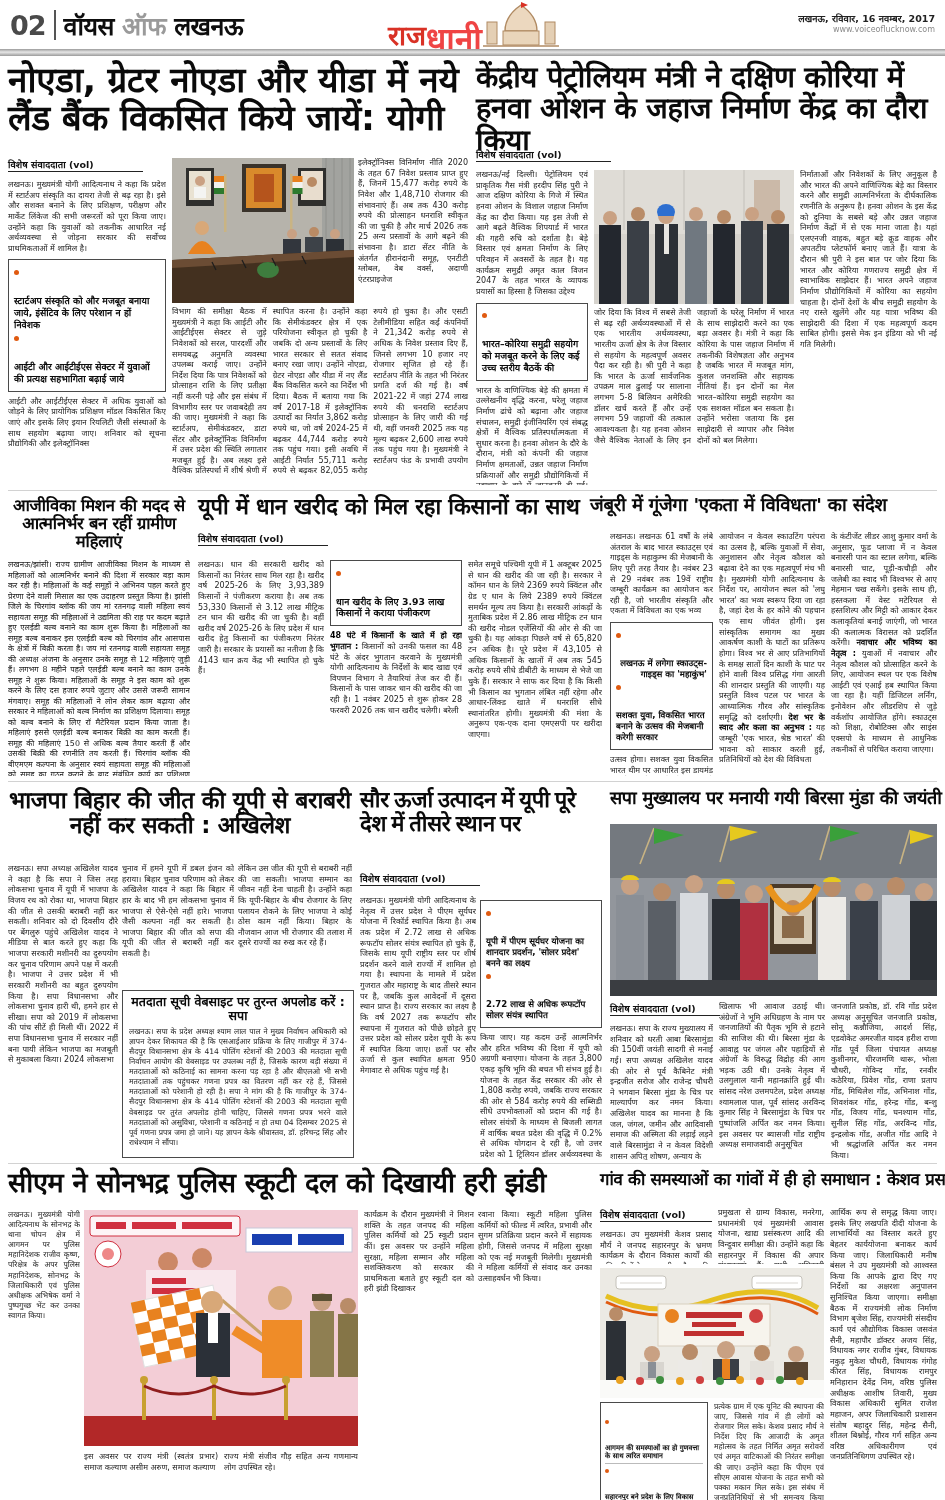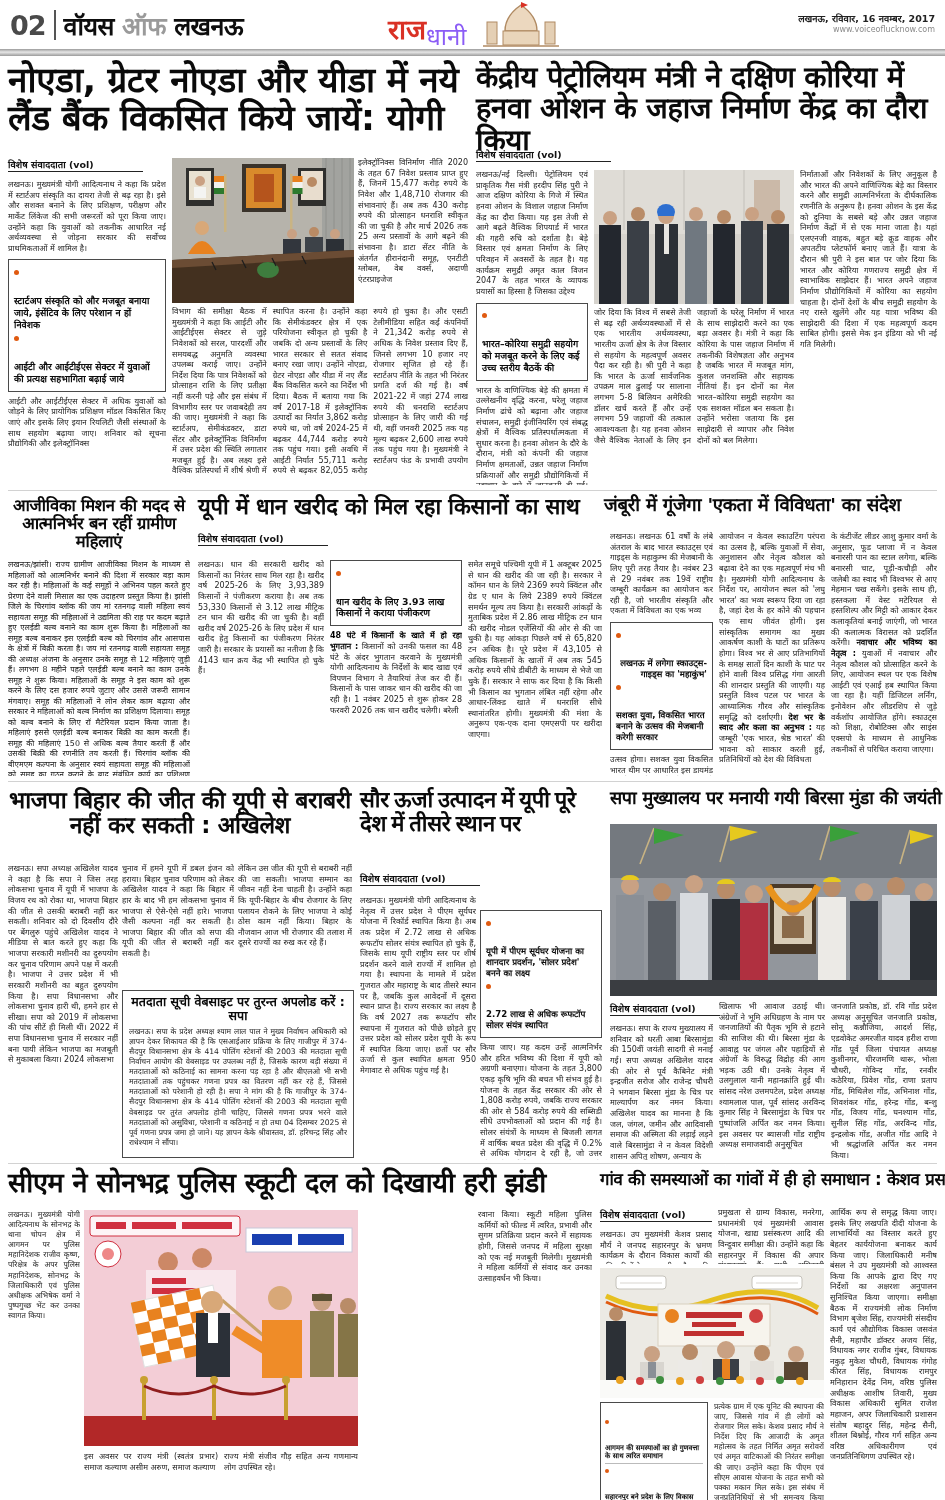--- a/index.html
+++ b/index.html
@@ -16,21 +16,21 @@
   .subbox .sb-h{font-weight:800;font-size:12.5px;text-align:center;line-height:1.15;margin-bottom:3px;color:#0a0a0a;}
   .hr{position:absolute;height:1px;background:#d2d2d2;}
   .photo{position:absolute;overflow:hidden;background:#ccc;}
   .photo svg{display:block;}
   .grad{background:linear-gradient(#9b9b9b,#e6e6e6 45%,#9b9b9b);}
   .mast-num{font-size:27px;font-weight:900;color:#4a4a4a;letter-spacing:-1px;}
   .mast-bar{width:2px;height:30px;background:#555;margin:0 8px;}
   .mast-title{font-size:25px;font-weight:900;color:#0d0d0d;letter-spacing:-0.5px;}
   .mast-title .grayw{color:#9a9a9a;}
   .logo-red{color:#d93125;font-weight:900;font-size:27px;}
-  .logo-blue{color:#8b5cf6;font-weight:400;font-size:24px;}
+  .logo-blue{color:#ef4444;font-weight:700;font-size:33px;}
   .dateline{font-size:9.5px;font-weight:700;color:#222;text-align:right;}
   .website{font-size:8px;color:#8a8a8a;text-align:right;}
   .c3{column-count:3;column-gap:6px;}
   .c2{column-count:2;column-gap:6px;}
 </style>
 </head>
 <body>
 
 <div id="page">
 
@@ -195,21 +195,21 @@
           <span>धान खरीद के लिए 3.93 लाख किसानों ने कराया पंजीकरण</span>
         </div>
     </div>
     <div class="bod" style="height:150px;">
       <b>48 घंटे में किसानों के खाते में हो रहा भुगतान :</b>
       <span>किसानों को उनकी फसल का 48 घंटे के अंदर भुगतान करवाने के मुख्यमंत्री योगी आदित्यनाथ के निर्देशों के बाद खाद्य एवं विपणन विभाग ने तैयारियां तेज कर दी हैं। किसानों के पास जाकर धान की खरीद की जा रही है। 1 नवंबर 2025 से शुरू होकर 28 फरवरी 2026 तक धान खरीद चलेगी। बरेली</span>
     </div>
   </div>
   <div class="abs bod" style="left:468px;top:560px;width:134px;height:216px;">समेत समूचे पश्चिमी यूपी में 1 अक्टूबर 2025 से धान की खरीद की जा रही है। सरकार ने कॉमन धान के लिये 2369 रुपये क्विंटल और ग्रेड ए धान के लिये 2389 रुपये क्विंटल समर्थन मूल्य तय किया है। सरकारी आंकड़ों के मुताबिक प्रदेश में 2.86 लाख मीट्रिक टन धान की खरीद नोडल एजेंसियों की ओर से की जा चुकी है। यह आंकड़ा पिछले वर्ष से 65,820 टन अधिक है। पूरे प्रदेश में 43,105 से अधिक किसानों के खातों में अब तक 545 करोड़ रुपये सीधे डीबीटी के माध्यम से भेजे जा चुके हैं। सरकार ने साफ कर दिया है कि किसी भी किसान का भुगतान लंबित नहीं रहेगा और आधार-लिंक्ड खाते में धनराशि सीधे स्थानांतरित होगी। मुख्यमंत्री की मंशा के अनुरूप एक-एक दाना एमएसपी पर खरीदा जाएगा।</div>
 
-  <div class="abs hl" style="left:604px;top:495px;width:327px;font-size:18.5px;white-space:nowrap;">जंबूरी में गूंजेगा 'एकता में विविधता' का संदेश</div>
+  <div class="abs hl" style="left:590px;top:495px;width:327px;font-size:18.5px;white-space:nowrap;">जंबूरी में गूंजेगा 'एकता में विविधता' का संदेश</div>
   <div class="abs bod" style="left:610px;top:532px;width:103px;height:244px;">
     <span>लखनऊ। लखनऊ 61 वर्षों के लंबे अंतराल के बाद भारत स्काउट्स एवं गाइड्स के महाकुम्भ की मेजबानी के लिए पूरी तरह तैयार है। नवंबर 23 से 29 नवंबर तक 19वें राष्ट्रीय जम्बूरी कार्यक्रम का आयोजन कर रही है, जो भारतीय संस्कृति और एकता में विविधता का एक भव्य</span>
     <div class="box">
       <div class="bx-item" style="font-size:8.6px;text-align:right;">
           <span class="dot"></span>
           <span>लखनऊ में लगेगा स्काउट्स-गाइड्स का 'महाकुंभ'</span>
         </div>
       <div class="bx-item" style="font-size:8.6px;">
           <span class="dot"></span>
           <span>सशक्त युवा, विकसित भारत बनाने के उत्सव की मेजबानी करेगी सरकार</span>
@@ -237,21 +237,21 @@
 
   <div class="abs subbox" style="left:122px;top:990px;width:218px;height:158px;overflow:hidden;">
     <div class="sb-h">मतदाता सूची वेबसाइट पर तुरन्त अपलोड करें : सपा</div>
     <div class="bod" style="font-size:7.6px;height:128px;">लखनऊ। सपा के प्रदेश अध्यक्ष श्याम लाल पाल ने मुख्य निर्वाचन अधिकारी को ज्ञापन देकर शिकायत की है कि एसआईआर प्रक्रिया के लिए गाजीपुर में 374-सैदपुर विधानसभा क्षेत्र के 414 पोलिंग स्टेशनों की 2003 की मतदाता सूची निर्वाचन आयोग की वेबसाइड पर उपलब्ध नहीं है, जिसके कारण बड़ी संख्या में मतदाताओं को कठिनाई का सामना करना पड़ रहा है और बीएलओ भी सभी मतदाताओं तक पहुंचकर गणना प्रपत्र का वितरण नहीं कर रहे हैं, जिससे मतदाताओं को परेशानी हो रही है। सपा ने मांग की है कि गाजीपुर के 374-सैदपुर विधानसभा क्षेत्र के 414 पोलिंग स्टेशनों की 2003 की मतदाता सूची वेबसाइड पर तुरंत अपलोड होनी चाहिए, जिससे गणना प्रपत्र भरने वाले मतदाताओं को असुविधा, परेशानी व कठिनाई न हो तथा 04 दिसम्बर 2025 से पूर्व गणना प्रपत्र जमा हो जाने। यह ज्ञापन केके श्रीवास्तव, डॉ. हरिचन्द्र सिंह और राधेश्याम ने सौंपा।</div>
   </div>
 
   <div class="abs hl" style="left:360px;top:788px;width:242px;font-size:22px;text-align:left;font-family:Liberation Serif, serif;">सौर ऊर्जा उत्पादन में यूपी पूरे देश में तीसरे स्थान पर</div>
   <div class="abs byline" style="left:360px;top:872px;width:120px;">विशेष संवाददाता (vol)</div>
   <div class="abs bod" style="left:360px;top:896px;width:116px;height:264px;">लखनऊ। मुख्यमंत्री योगी आदित्यनाथ के नेतृत्व में उत्तर प्रदेश ने पीएम सूर्यघर योजना में रिकॉर्ड स्थापित किया है। अब तक प्रदेश में 2.72 लाख से अधिक रूफटॉप सोलर संयंत्र स्थापित हो चुके हैं, जिसके साथ यूपी राष्ट्रीय स्तर पर शीर्ष प्रदर्शन करने वाले राज्यों में शामिल हो गया है। स्थापना के मामले में प्रदेश गुजरात और महाराष्ट्र के बाद तीसरे स्थान पर है, जबकि कुल आवेदनों में दूसरा स्थान प्राप्त है। राज्य सरकार का लक्ष्य है कि वर्ष 2027 तक रूफटॉप सौर स्थापना में गुजरात को पीछे छोड़ते हुए उत्तर प्रदेश को सोलर प्रदेश यूपी के रूप में स्थापित किया जाए। छतों पर सौर ऊर्जा से कुल स्थापित क्षमता 950 मेगावाट से अधिक पहुंच गई है।</div>
   <div class="abs" style="left:480px;top:896px;width:122px;height:264px;overflow:hidden;">
-    <div class="box" style="margin-top:14px;">
+    <div class="box" style="margin-top:4px;">
       <div class="bx-item" style="font-size:8.6px;">
           <span class="dot"></span>
           <span>यूपी में पीएम सूर्यघर योजना का शानदार प्रदर्शन, 'सोलर प्रदेश' बनने का लक्ष्य</span>
         </div>
       <div class="bx-item" style="font-size:8.6px;">
           <span class="dot"></span>
           <span>2.72 लाख से अधिक रूफटॉप सोलर संयंत्र स्थापित</span>
         </div>
     </div>
     <div class="bod" style="height:168px;">किया जाए। यह कदम उन्हें आत्मनिर्भर और हरित भविष्य की दिशा में यूपी को अग्रणी बनाएगा। योजना के तहत 3,800 एकड़ कृषि भूमि की बचत भी संभव हुई है। योजना के तहत केंद्र सरकार की ओर से 1,808 करोड़ रुपये, जबकि राज्य सरकार की ओर से 584 करोड़ रुपये की सब्सिडी सीधे उपभोक्ताओं को प्रदान की गई है। सोलर संयंत्रों के माध्यम से बिजली लागत में वार्षिक बचत प्रदेश की वृद्धि में 0.2% से अधिक योगदान दे रही है, जो उत्तर प्रदेश को 1 ट्रिलियन डॉलर अर्थव्यवस्था के लक्ष्य की ओर गति प्रदान कर रही है।</div>
@@ -383,20 +383,21 @@
           <rect x="128" y="172" width="4" height="38"></rect>
           <rect x="200" y="172" width="4" height="38"></rect>
           <circle cx="60" cy="170" r="4"></circle>
           <circle cx="130" cy="170" r="4"></circle>
           <circle cx="202" cy="170" r="4"></circle>
         </g>
       <path d="M60 176 q35 16 70 0 q36 16 72 0" stroke="#8f1d1d" stroke-width="3" fill="none"></path>
     </svg>
   </div>
 
+  <div class="abs bod" style="left:364px;top:1210px;width:110px;height:290px;">कार्यक्रम के दौरान मुख्यमंत्री ने मिशन शक्ति के तहत जनपद की महिला पुलिस कर्मियों को 25 स्कूटी प्रदान कीं। इस अवसर पर उन्होंने महिला सुरक्षा, महिला सम्मान और महिला सशक्तिकरण को सरकार की प्राथमिकता बताते हुए स्कूटी दल को हरी झंडी दिखाकर</div>
   <div class="abs bod" style="left:478px;top:1210px;width:114px;height:290px;">रवाना किया। स्कूटी महिला पुलिस कर्मियों को फील्ड में त्वरित, प्रभावी और सुगम प्रतिक्रिया प्रदान करने में सहायक होगी, जिससे जनपद में महिला सुरक्षा को एक नई मजबूती मिलेगी। मुख्यमंत्री ने महिला कर्मियों से संवाद कर उनका उत्साहवर्धन भी किया।</div>
   <div class="abs bod" style="left:84px;top:1452px;width:134px;height:46px;">इस अवसर पर राज्य मंत्री (स्वतंत्र प्रभार) समाज कल्याण असीम अरुण, समाज कल्याण</div>
   <div class="abs bod" style="left:224px;top:1452px;width:134px;height:46px;">राज्य मंत्री संजीव गौड़ सहित अन्य गणमान्य लोग उपस्थित रहे।</div>
 
   <div class="abs hl" style="left:600px;top:1170px;width:337px;font-size:16.8px;white-space:nowrap;">गांव की समस्याओं का गांवों में ही हो समाधान : केशव प्रसाद मौर्य</div>
   <div class="abs byline" style="left:600px;top:1208px;width:112px;">विशेष संवाददाता (vol)</div>
   <div class="abs bod" style="left:600px;top:1230px;width:112px;height:34px;">लखनऊ। उप मुख्यमंत्री केशव प्रसाद मौर्य ने जनपद सहारनपुर के भ्रमण कार्यक्रम के दौरान विकास कार्यों की अधिकारियों के साथ समीक्षा बैठक की।</div>
   <div class="abs bod" style="left:718px;top:1208px;width:106px;height:56px;">प्रमुखता से ग्राम्य विकास, मनरेगा, प्रधानमंत्री एवं मुख्यमंत्री आवास योजना, खाद्य प्रसंस्करण आदि की विन्दुवार समीक्षा की। उन्होंने कहा कि सहारनपुर में विकास की अपार संभावनाएं हैं। सभी अधिकारी सकारात्मक होकर कार्य करें और सहारनपुर को नई ऊंचाइयों पर ले जाएं।</div>
   <div class="abs bod" style="left:830px;top:1208px;width:107px;height:292px;">आर्थिक रूप से समृद्ध किया जाए। इसके लिए लखपति दीदी योजना के लाभार्थियों का विस्तार करते हुए बेहतर कार्ययोजना बनाकर कार्य किया जाए। जिलाधिकारी मनीष बंसल ने उप मुख्यमंत्री को आश्वस्त किया कि आपके द्वारा दिए गए निर्देशों का अक्षरशः अनुपालन सुनिश्चित किया जाएगा। समीक्षा बैठक में राज्यमंत्री लोक निर्माण विभाग बृजेश सिंह, राज्यमंत्री संसदीय कार्य एवं औद्योगिक विकास जसवंत सैनी, महापौर डॉक्टर अजय सिंह, विधायक नगर राजीव गुंबर, विधायक नकुड़ मुकेश चौधरी, विधायक गंगोह कीरत सिंह, विधायक रामपुर मनिहारान देवेंद्र निम, वरिष्ठ पुलिस अधीक्षक आशीष तिवारी, मुख्य विकास अधिकारी सुमित राजेश महाजन, अपर जिलाधिकारी प्रशासन संतोष बहादुर सिंह, महेन्द्र सैनी, शीतल बिश्नोई, गौरव गर्ग सहित अन्य वरिष्ठ अधिकारीगण एवं जनप्रतिनिधिगण उपस्थित रहे।</div>
 

